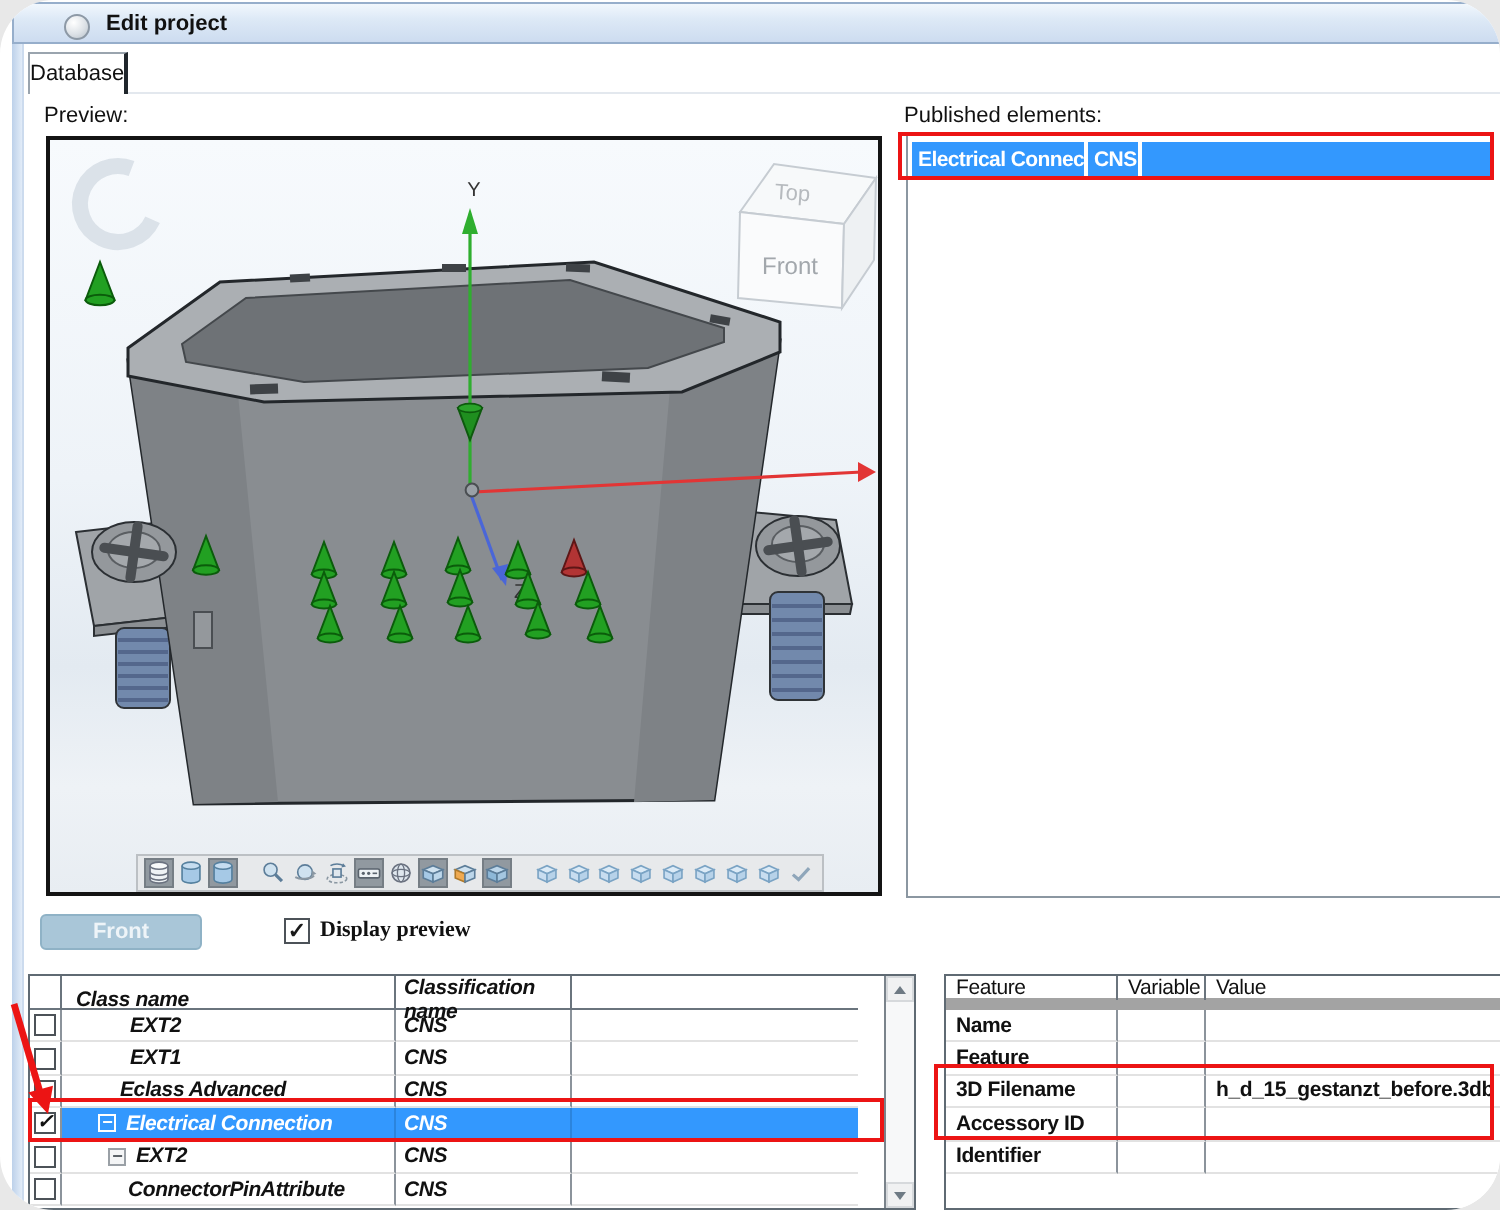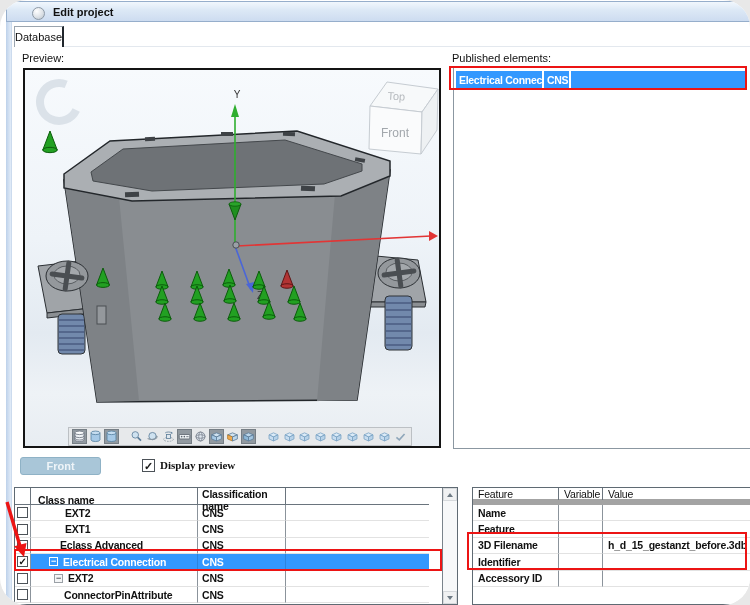--- a/index.html
+++ b/index.html
@@ -61,21 +61,21 @@
     text-align:center; line-height:16px; }
   .dp-check { left:142px; top:459px; width:13px; height:13px; border:1px solid #4c5258;
     background:#fff; text-align:center; }
   .dp-check .chk { font-size:11px; font-weight:700; line-height:11px; color:#1a1a1a; }
   .dp-label { left:160px; top:459px; font-weight:700;font-family:Liberation Serif, serif; }
 
   
   .class-table { left:14px; top:487px; width:444px; height:118px; background:#fff;
     border:1px solid #5f6a73; overflow:hidden; font-size:10.5px; letter-spacing:-0.2px; }
   .ct-head, .ct-row { display:grid; grid-template-columns:16px 167px 88px 1fr;
-    margin-right:28px; }
+    margin-right:28px;font-style:italic; }
   .ct-head { height:17px; font-weight:700; border-bottom:1px solid #6a747d; }
   .ct-head > div { border-right:1px solid #6a747d; display:flex; align-items:center; }
   .ct-head .ct-extra { border-right:none; }
   .ct-head .ct-name { padding-left:7px; } .ct-head .ct-cls { padding-left:4px; }
   .ct-row { height:16.4px; }
   .ct-row > div { border-right:1px solid #8b939b; border-bottom:1px solid #e2e2e2;
     display:flex; align-items:center; font-weight:700; white-space:nowrap; overflow:hidden; }
   .ct-row .ct-extra { border-right:none; }
   .ct-row .ct-cls { padding-left:4px; }
   .ct-row.selected .ct-name, .ct-row.selected .ct-cls, .ct-row.selected .ct-extra
@@ -567,26 +567,26 @@
           <div>Feature</div>
           <div></div>
           <div></div>
         </div>
         <div class="ft-row">
           <div>3D Filename</div>
           <div></div>
           <div>h_d_15_gestanzt_before.3db</div>
         </div>
         <div class="ft-row">
+          <div>Accessory ID</div>
+          <div></div>
+          <div></div>
+        </div>
+        <div class="ft-row">
           <div>Identifier</div>
-          <div></div>
-          <div></div>
-        </div>
-        <div class="ft-row">
-          <div>Accessory ID</div>
           <div></div>
           <div></div>
         </div>
       </div>
   </div>
   <div class="abs red-box feat-red"></div>
 
 </div>
 
 </body></html>

